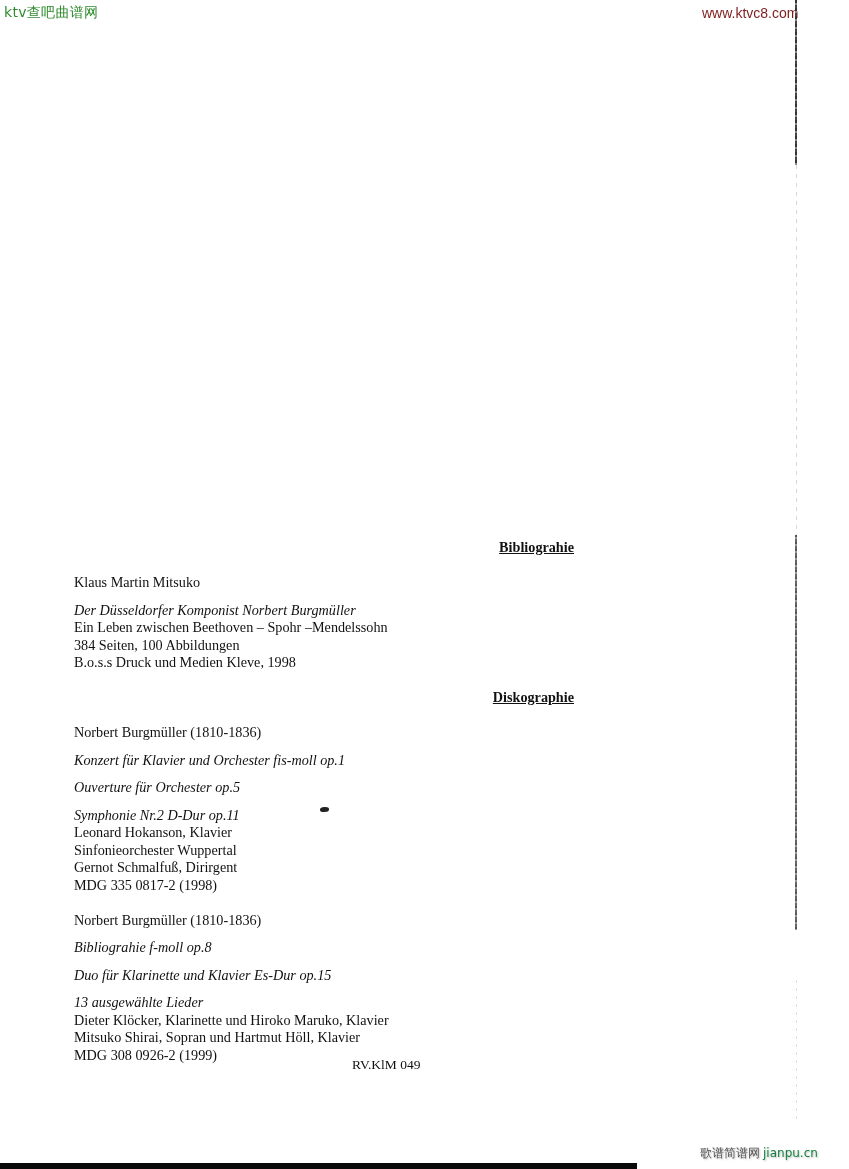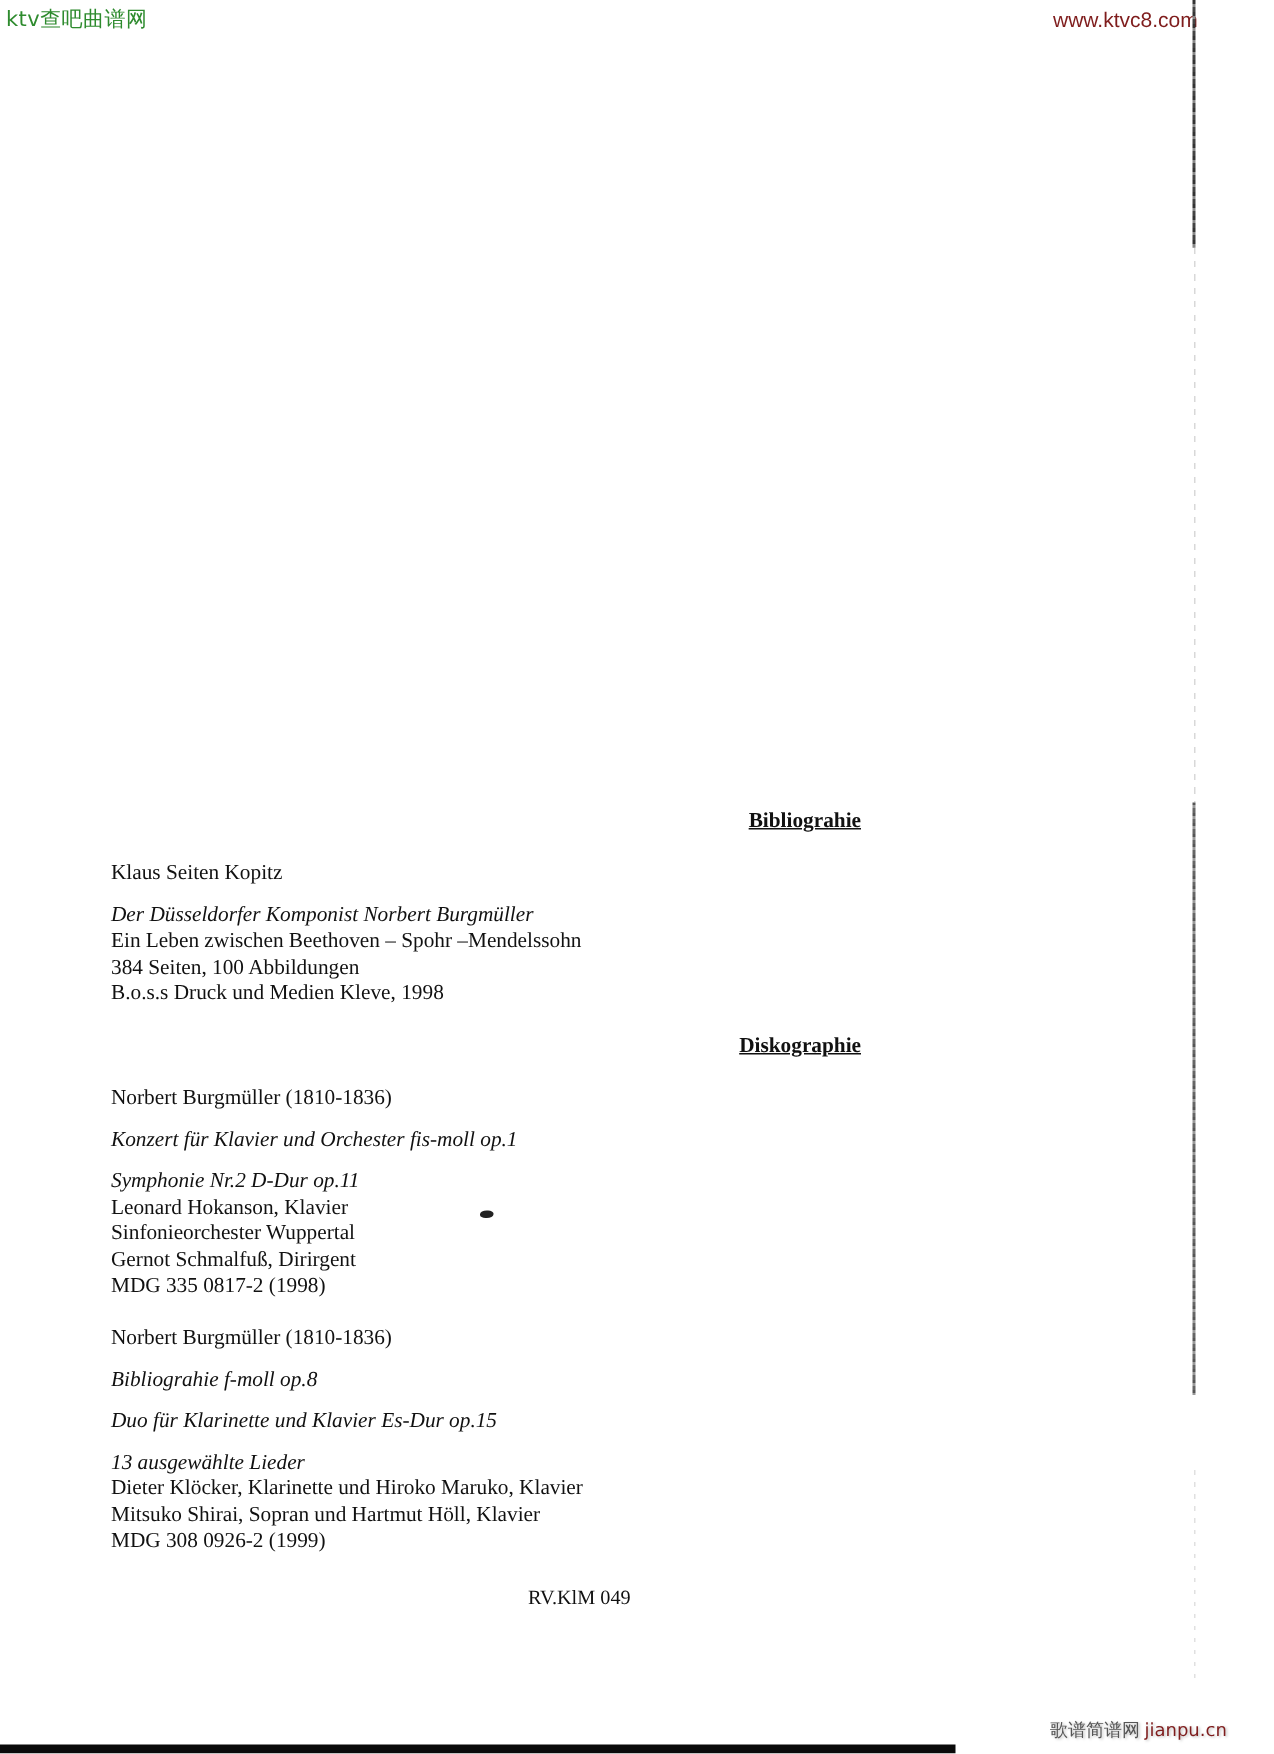--- a/index.html
+++ b/index.html
@@ -18,21 +18,21 @@
     position: absolute; left: 702px; top: 5px;
     font-family: "Liberation Sans", "DejaVu Sans", sans-serif;
     font-size: 14px; color: #7f1d1d;
   }
   .wm-bottom {
     position: absolute; left: 700px; top: 1145px;
     font-family: "DejaVu Sans", "Liberation Sans", sans-serif;
     font-size: 12px; color: #555555;
     text-shadow: 1px 1px 2px #bbbbbb;
   }
-  .wm-bottom .en { color: #7f1d1d; margin-left: 3px; }
+  .wm-bottom .en { color: #15803d; margin-left: 3px; }
 
   .scan-line-top {
     position: absolute; left: 795px; top: 0; width: 2px; height: 165px;
     background: repeating-linear-gradient(#333 0 3px, #888 3px 5px, #444 5px 8px);
   }
   .scan-line-faint {
     position: absolute; left: 796px; top: 165px; width: 1px; height: 370px;
     background: repeating-linear-gradient(#d8d8d8 0 4px, transparent 4px 9px);
   }
   .scan-line-mid {
@@ -72,33 +72,34 @@
 
 <div class="scan-line-top"></div>
 <div class="scan-line-faint"></div>
 <div class="scan-line-mid"></div>
 <div class="scan-line-low"></div>
 
 <div class="content">
   <div>
     <div class="heading">Bibliograhie</div>
     <div class="gap"></div>
-    <div>Klaus Seiten Kopitz</div>
+    <div>Klaus Martin Mitsuko</div>
     <div class="it">Der Düsseldorfer Komponist Norbert Burgmüller</div>
     <div>Ein Leben zwischen Beethoven – Spohr –Mendelssohn</div>
     <div>384 Seiten, 100 Abbildungen</div>
     <div>B.o.s.s Druck und Medien Kleve, 1998</div>
   </div>
   <div class="gap"></div>
   <div>
     <div class="heading">Diskographie</div>
     <div class="gap"></div>
     <div>
       <div>Norbert Burgmüller (1810-1836)</div>
       <div class="it">Konzert für Klavier und Orchester fis-moll op.1</div>
+      <div class="it">Ouverture für Orchester op.5</div>
       <div class="it">Symphonie Nr.2 D-Dur op.11</div>
       <div>Leonard Hokanson, Klavier</div>
       <div>Sinfonieorchester Wuppertal</div>
       <div>Gernot Schmalfuß, Dirirgent</div>
       <div>MDG 335 0817-2 (1998)</div>
     </div>
     <div class="gap"></div>
     <div>
       <div>Norbert Burgmüller (1810-1836)</div>
       <div class="it">Bibliograhie f-moll op.8</div>

